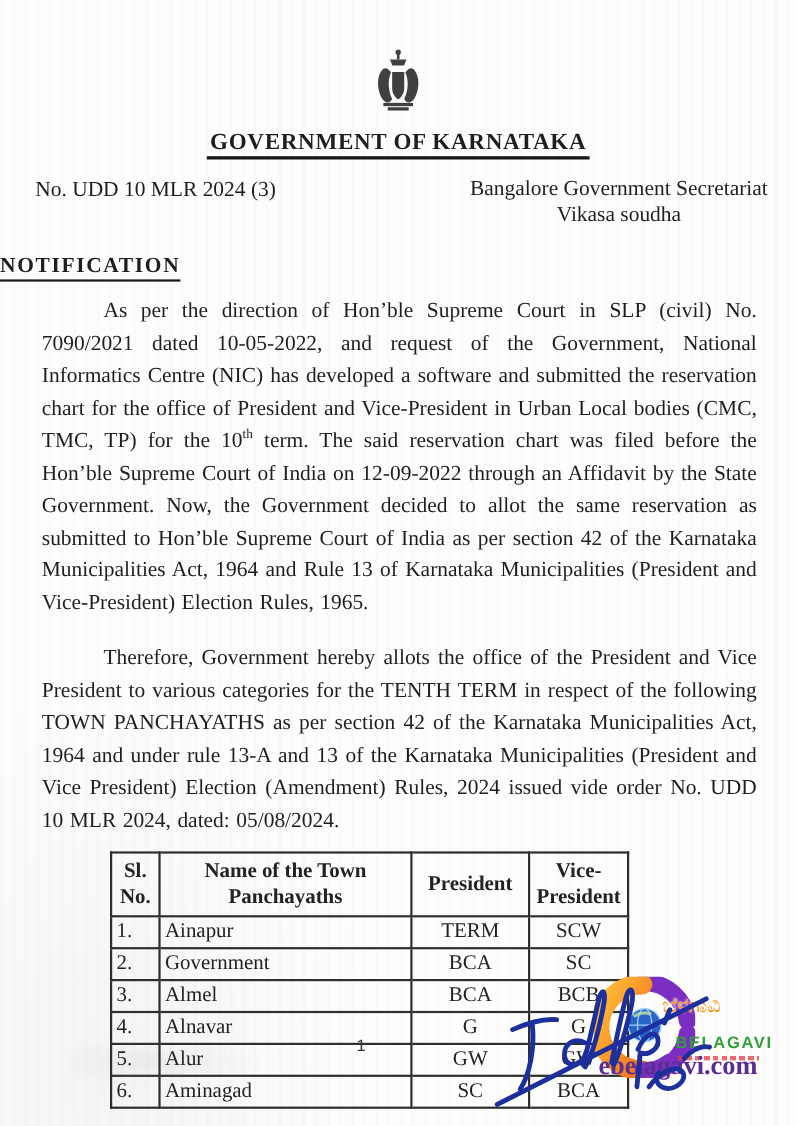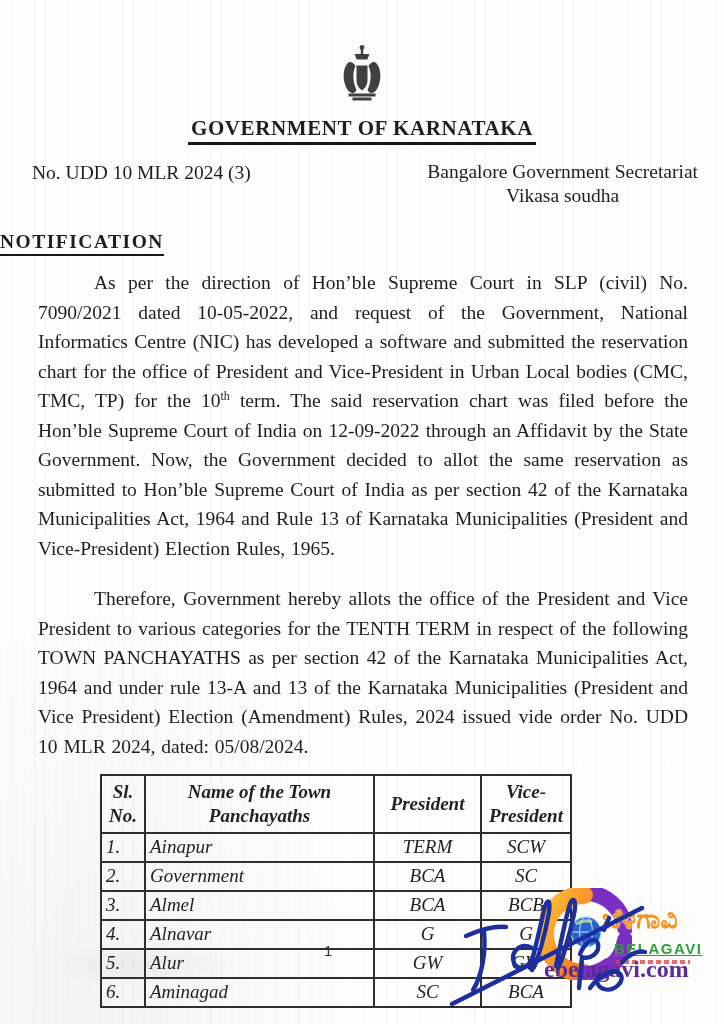--- a/index.html
+++ b/index.html
@@ -26,39 +26,39 @@
   .notif-heading {
     display:inline-block; font-weight:bold; font-size:19.5px; letter-spacing:1.5px;
     border-bottom:2.5px solid #181818; padding-bottom:1px;
   }
   .para {
     text-align:justify; font-size:19.5px; line-height:29.5px;
     margin:12px 36px 0 38px; text-indent:56px; word-spacing:1px;
   }
   .para.second { margin-top:21px; }
   sup.ord { font-size:12px; vertical-align:super; line-height:0; }
-  table.resv { border-collapse:collapse; table-layout:fixed; width:470px; margin:13px 0 0 100px;font-style:italic; }
+  table.resv { border-collapse:collapse; table-layout:fixed; width:470px; margin:13px 0 0 100px; }
   table.resv th, table.resv td { border:2px solid #2e2e2e; font-size:19px; color:#222; }
   table.resv th { font-weight:bold; white-space:pre-line; text-align:center; height:56px; vertical-align:middle; line-height:24px; padding:0 2px; }
   table.resv td { height:24px; padding:1px 4px 2px; }
   td.c0 { padding-left:10px; }
   td.c1 { padding-left:10px;border-radius:12px; }
   td.c2, td.c3 { text-align:center; }
   .page-number { position:absolute; left:324px; top:942px; font-family:"Liberation Sans", sans-serif; font-size:15px; color:#333; }
   .smudge { position:absolute; left:60px; top:940px; width:200px; height:50px;
     background:radial-gradient(ellipse at 40% 50%, rgba(90,90,90,0.07), transparent 60%); }
   .signature { position:absolute; left:438px; top:876px; z-index:3; }
   .logo { position:absolute; left:540px; top:880px; width:184px; height:122px; z-index:2; }
   .logo-swirl { position:absolute; left:0; top:8px; }
   .logo-kn {
-    position:absolute; left:62px; top:24px; font-size:27px; font-weight:bold; color:#f7941d;
+    position:absolute; left:62px; top:24px; font-size:19px; font-weight:normal; color:#f7941d;
     font-family:"Liberation Sans", sans-serif; text-shadow:0 0 2px #fff, 0 0 1px #fff; white-space:nowrap;
   }
   .logo-en { position:absolute; left:74px; top:60px; font-size:15px; font-weight:bold; color:#2f9e3c;
-    letter-spacing:1.5px; font-family:"Liberation Sans", sans-serif;text-decoration:underline; }
+    letter-spacing:1.5px; font-family:"Liberation Sans", sans-serif; }
   .logo-tagline { position:absolute; left:76px; top:80px; width:74px; height:4px;
     background:repeating-linear-gradient(90deg,#e23b3e 0 5px, transparent 5px 8px); opacity:.75; }
   .logo-site { position:absolute; left:4px; top:76px; font-size:24px; font-weight:bold; color:#5b2d91;
     font-family:"Liberation Serif", serif; white-space:nowrap; }
 </style>
 </head>
 <body>
 
 <div class="page">
 

